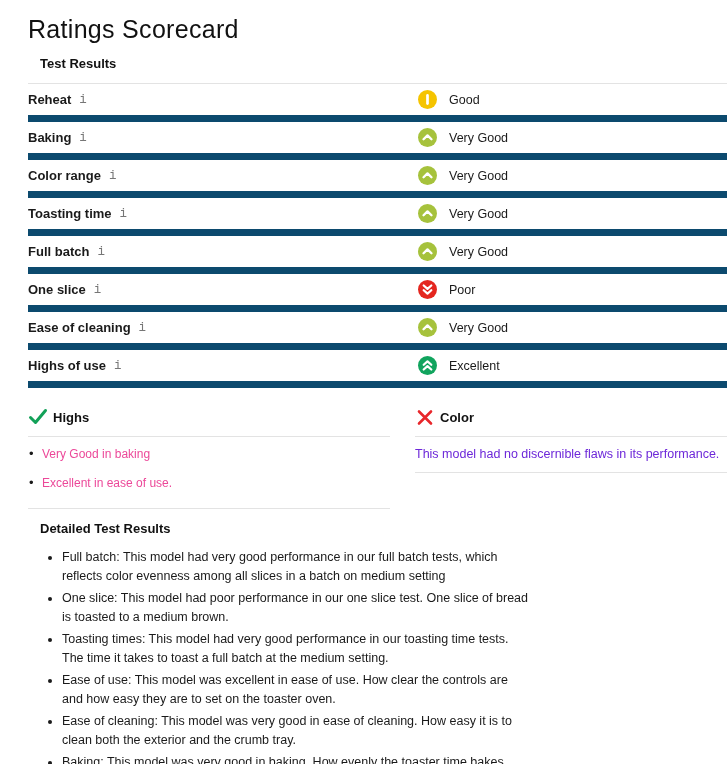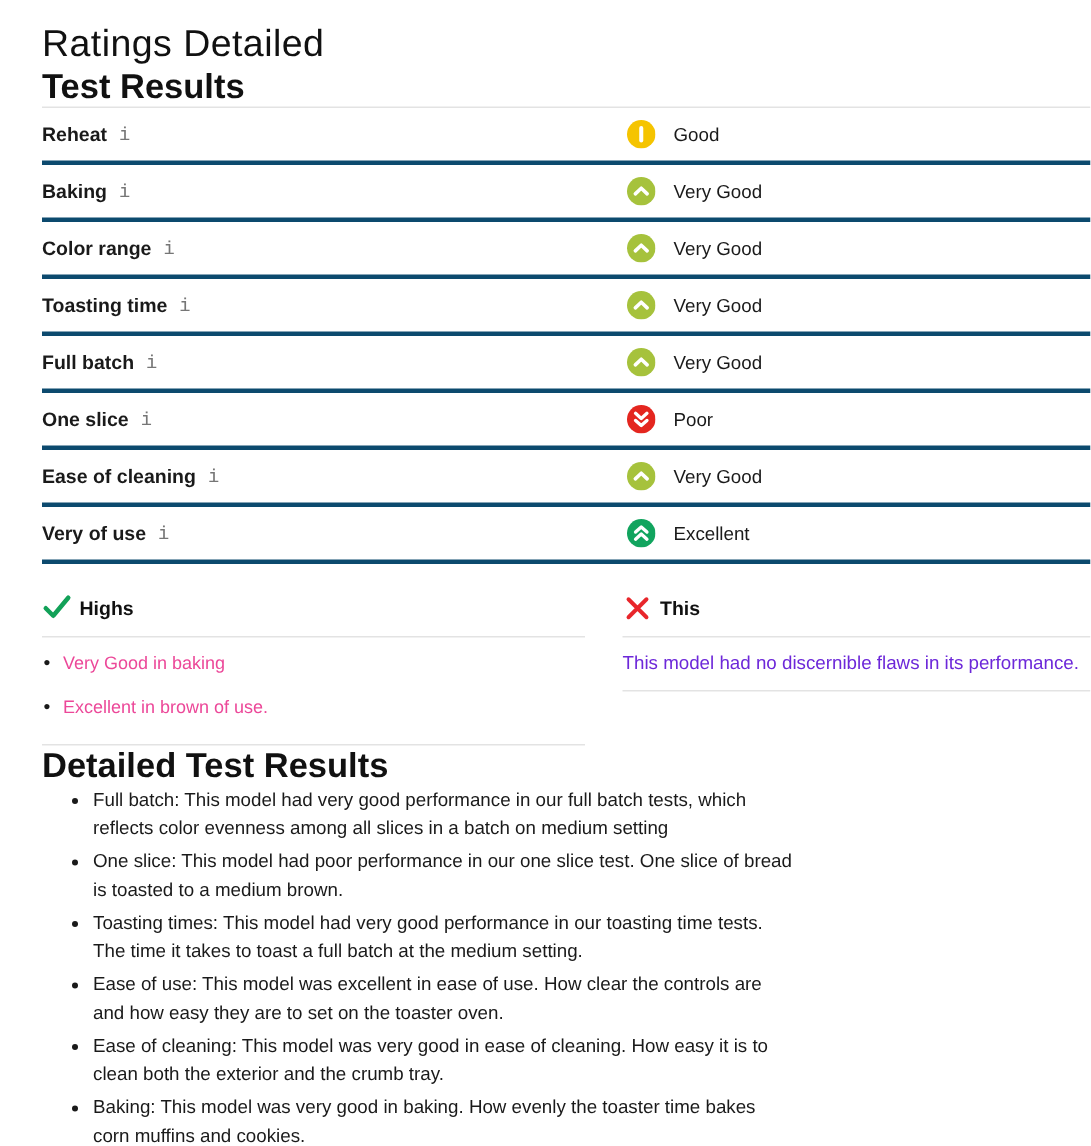--- a/index.html
+++ b/index.html
@@ -17,34 +17,34 @@
   h1.page-title {
     margin: 0;
     padding-top: 15px;
     font-size: 25px;
     font-weight: 400;
     letter-spacing: 0.3px;
     color: #111;
   }
 
   h2.section-heading {
-    font-size: 23px;
+    font-size: 13px;
     font-weight: 700;
-    margin: 0;
+    margin: 12px;
     color: #111;
   }
   .test-results-heading { margin-top: 27px; margin-bottom: 10px; }
 
   
   .results-table { border-top: 1px solid #e3e3e3; }
   .tr {
     display: flex;
     align-items: center;
     height: 38px;
-    border-bottom: 3px solid #0c4a6e;
+    border-bottom: 7px solid #0c4a6e;
   }
   .cell-label {
     width: 390px;
     display: flex;
     align-items: center;
   }
   .lbl { font-size: 13px; font-weight: 700; color: #1a1a1a; }
   .info {
     font-family: "Liberation Mono", monospace;
     font-size: 12.5px;
@@ -104,21 +104,21 @@
     line-height: 19px;
     margin-bottom: 3px;
     color: #1a1a1a;
   }
 </style>
 </head>
 <body>
 
 <div class="page">
 
-  <h1 class="page-title">Ratings Detailed</h1>
+  <h1 class="page-title">Ratings Scorecard</h1>
 
   <section>
     <h2 class="section-heading test-results-heading">Test Results</h2>
 
     <div class="results-table">
 
       <div class="tr">
         <div class="cell-label">
           <span class="lbl">Reheat</span>
           <span class="info">i</span>
@@ -226,21 +226,21 @@
               <circle cx="12" cy="12" r="12" fill="#a6c23c"></circle>
               <polyline points="7,14.2 12,9.4 17,14.2" fill="none" stroke="#ffffff" stroke-width="3" stroke-linecap="round" stroke-linejoin="round"></polyline>
             </svg>
           </span>
           <span class="rating-text">Very Good</span>
         </div>
       </div>
 
       <div class="tr">
         <div class="cell-label">
-          <span class="lbl">Very of use</span>
+          <span class="lbl">Highs of use</span>
           <span class="info">i</span>
         </div>
         <div class="cell-rating">
           <span class="badge">
             <svg width="19" height="19" viewBox="0 0 24 24">
               <circle cx="12" cy="12" r="12" fill="#11a45e"></circle>
               <polyline points="7.2,11 12,6.7 16.8,11" fill="none" stroke="#ffffff" stroke-width="2.8" stroke-linecap="round" stroke-linejoin="round"></polyline>
               <polyline points="7.2,17 12,12.7 16.8,17" fill="none" stroke="#ffffff" stroke-width="2.8" stroke-linecap="round" stroke-linejoin="round"></polyline>
             </svg>
           </span>
@@ -258,33 +258,33 @@
         <span class="glyph">
           <svg width="20" height="20" viewBox="0 0 20 20">
             <polyline points="2.5,10.5 7.5,15.5 17.5,3.5" fill="none" stroke-width="3" stroke-linecap="round" stroke-linejoin="round" stroke="#12a158"></polyline>
           </svg>
         </span>
         <span>Highs</span>
       </div>
       <div class="hl-body">
         <ul class="highs-list">
           <li>Very Good in baking</li>
-          <li>Excellent in brown of use.</li>
+          <li>Excellent in ease of use.</li>
         </ul>
       </div>
     </section>
 
     <section class="col-lows">
       <div class="hl-head">
         <span class="glyph">
           <svg width="20" height="20" viewBox="0 0 20 20">
             <path d="M4 4.5 L16 16.5 M16 4.5 L4 16.5" fill="none" stroke-width="2.6" stroke-linecap="round" stroke="#e8262b"></path>
           </svg>
         </span>
-        <span>This</span>
+        <span>Color</span>
       </div>
       <div class="hl-body lows-body">
         <p>This model had no discernible flaws in its performance.</p>
       </div>
     </section>
 
   </div>
 
   <section>
     <h2 class="section-heading detailed-heading">Detailed Test Results</h2>

